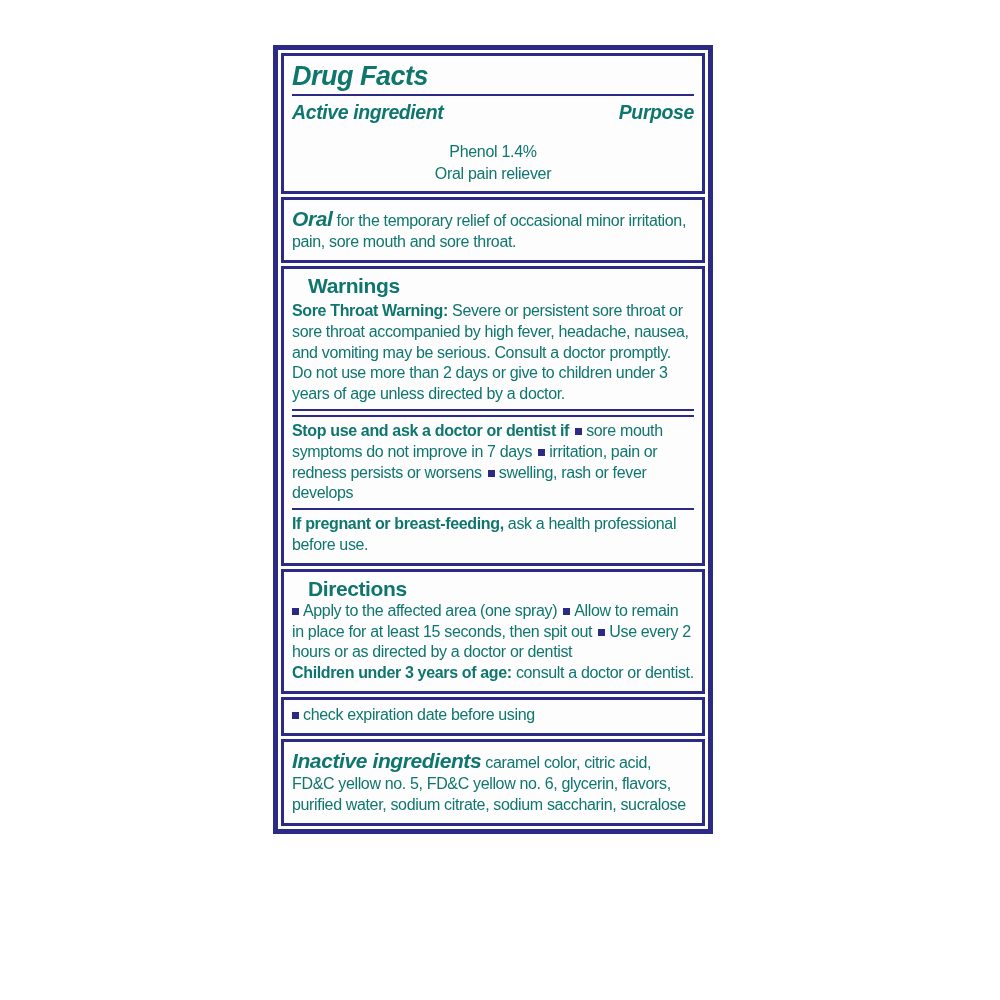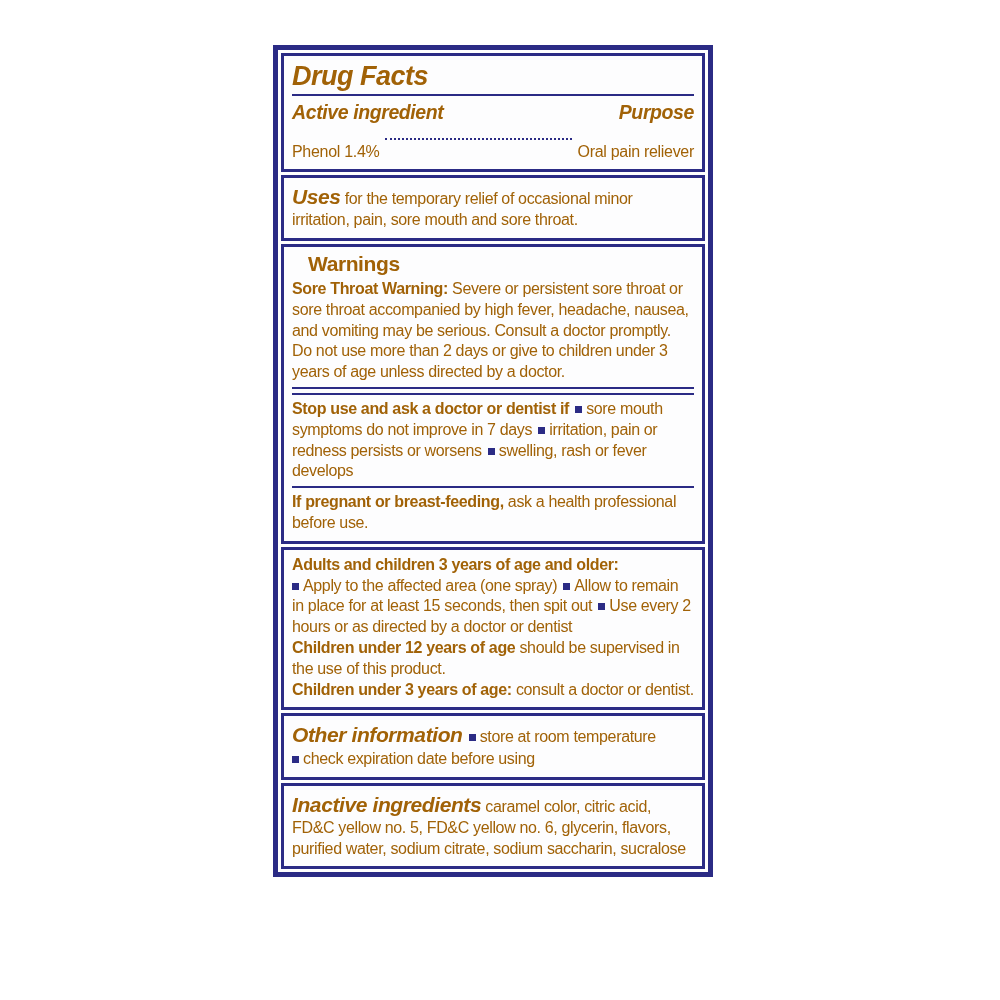--- a/index.html
+++ b/index.html
@@ -22,21 +22,21 @@
     width: 424px;
     border: 5px solid #2b2b85;
     padding: 3px;
     background: #ffffff;
   }
   .box {
     border: 3px solid #2b2b85;
     padding: 5px 8px 7px 8px;
     margin-bottom: 3px;
     background: #fdfdfe;
-    color: #a16207;
+    color: #0f766e;
   }
   .box:last-child { margin-bottom: 0; }
 
   h1.df-title {
     margin: 0 0 2px 0;
     font-size: 27px;
     font-style: italic;
     font-weight: bold;
     letter-spacing: -0.5px;
   }
@@ -54,24 +54,25 @@
     display: flex;
     justify-content: space-between;
     font-size: 19.5px;
     font-style: italic;
     font-weight: bold;
     letter-spacing: -0.4px;
     margin-bottom: 18px;
   }
   .leader-row {
     display: flex;
-    align-items: flex-start;
+    align-items: center;
     font-size: 16px;
     letter-spacing: -0.3px;
     line-height: 1.25;
+    flex-direction: column;
   }
   .dots {
     flex: 1 1 auto;
     border-bottom: 2.5px dotted #2b2b85;
     margin: 0 6px;
     transform: translateY(-4px);
   }
   h2.sec-head {
     margin: 0 0 3px 16px;
     font-size: 21px;
@@ -115,21 +116,21 @@
       </div>
       <div class="leader-row">
         <span>Phenol 1.4%</span>
         <span class="dots"></span>
         <span>Oral pain reliever</span>
       </div>
     </section>
 
     <section class="box">
       <p>
-        <span class="h-inline">Uses</span>
+        <span class="h-inline">Oral</span>
         <span>for the temporary relief of occasional minor irritation, pain, sore mouth and sore throat.</span>
       </p>
     </section>
 
     <section class="box">
       <h2 class="sec-head">Warnings</h2>
       <p>
         <span class="lbl">Sore Throat Warning:</span>
         <span>Severe or persistent sore throat or sore throat accompanied by high fever, headache, nausea, and vomiting may be serious. Consult a doctor promptly. Do not use more than 2 days or give to children under 3 years of age unless directed by a doctor.</span>
       </p>
@@ -142,43 +143,33 @@
         <span class="bullet"></span><span>swelling, rash or fever develops</span>
       </p>
       <hr class="rule">
       <p>
         <span class="lbl">If pregnant or breast-feeding,</span>
         <span>ask a health professional before use.</span>
       </p>
     </section>
 
     <section class="box">
-      <p>
-        <span class="lbl">Adults and children 3 years of age and older:</span>
-      </p>
+      <h2 class="sec-head" style="margin-bottom:0;">Directions</h2>
       <p>
         <span class="bullet" style="margin-left:0;"></span><span>Apply to the affected area (one spray)</span>
         <span class="bullet"></span><span>Allow to remain in place for at least 15 seconds, then spit out</span>
         <span class="bullet"></span><span>Use every 2 hours or as directed by a doctor or dentist</span>
-      </p>
-      <p>
-        <span class="lbl">Children under 12 years of age</span>
-        <span>should be supervised in the use of this product.</span>
       </p>
       <p>
         <span class="lbl">Children under 3 years of age:</span>
         <span>consult a doctor or dentist.</span>
       </p>
     </section>
 
     <section class="box">
-      <p>
-        <span class="h-inline">Other information</span>
-        <span class="bullet"></span><span>store at room temperature</span>
-      </p>
       <p>
         <span class="bullet" style="margin-left:0;"></span><span>check expiration date before using</span>
       </p>
     </section>
 
     <section class="box">
       <p>
         <span class="h-inline">Inactive ingredients</span>
         <span>caramel color, citric acid, FD&amp;C yellow no. 5, FD&amp;C yellow no. 6, glycerin, flavors, purified water, sodium citrate, sodium saccharin, sucralose</span>
       </p>

